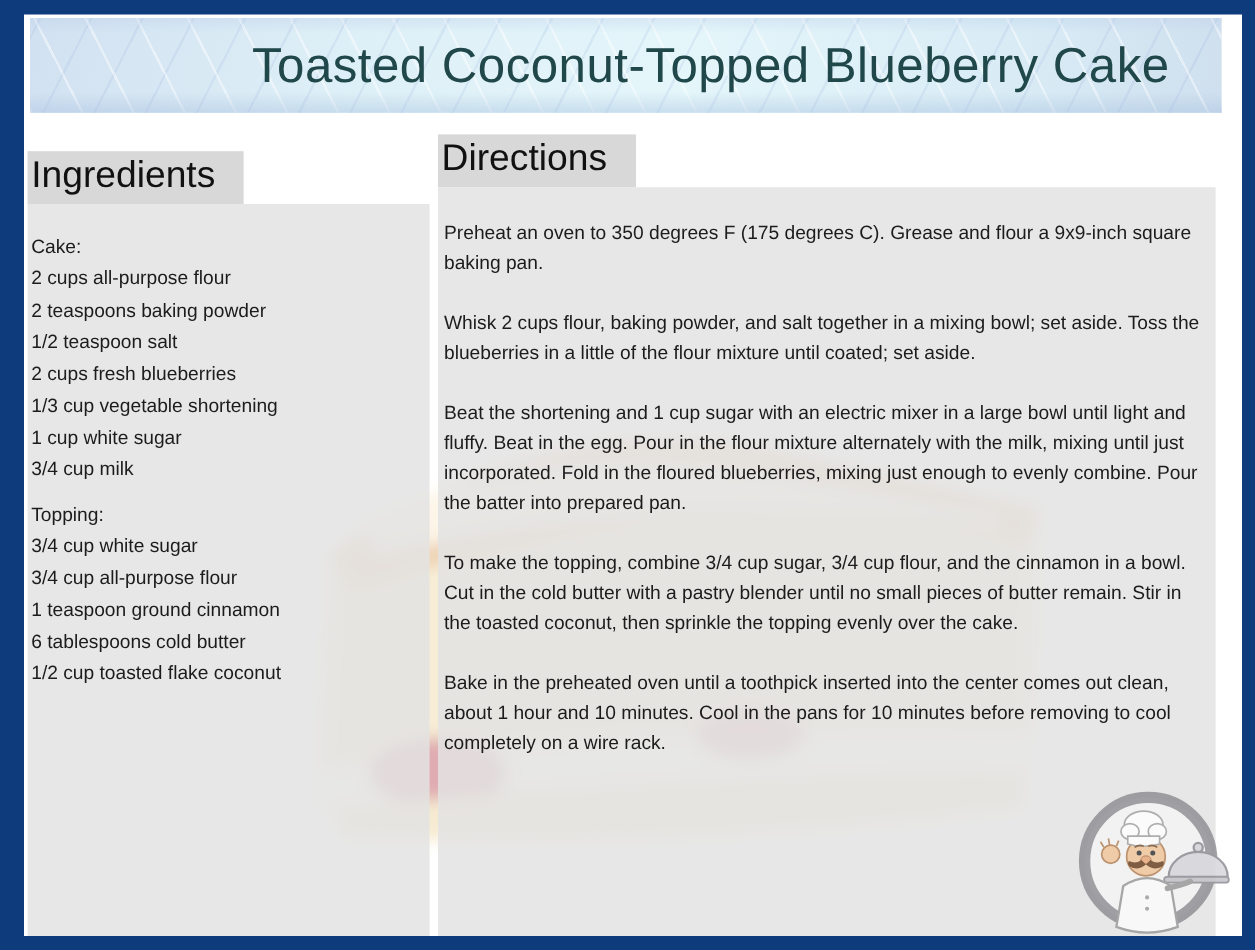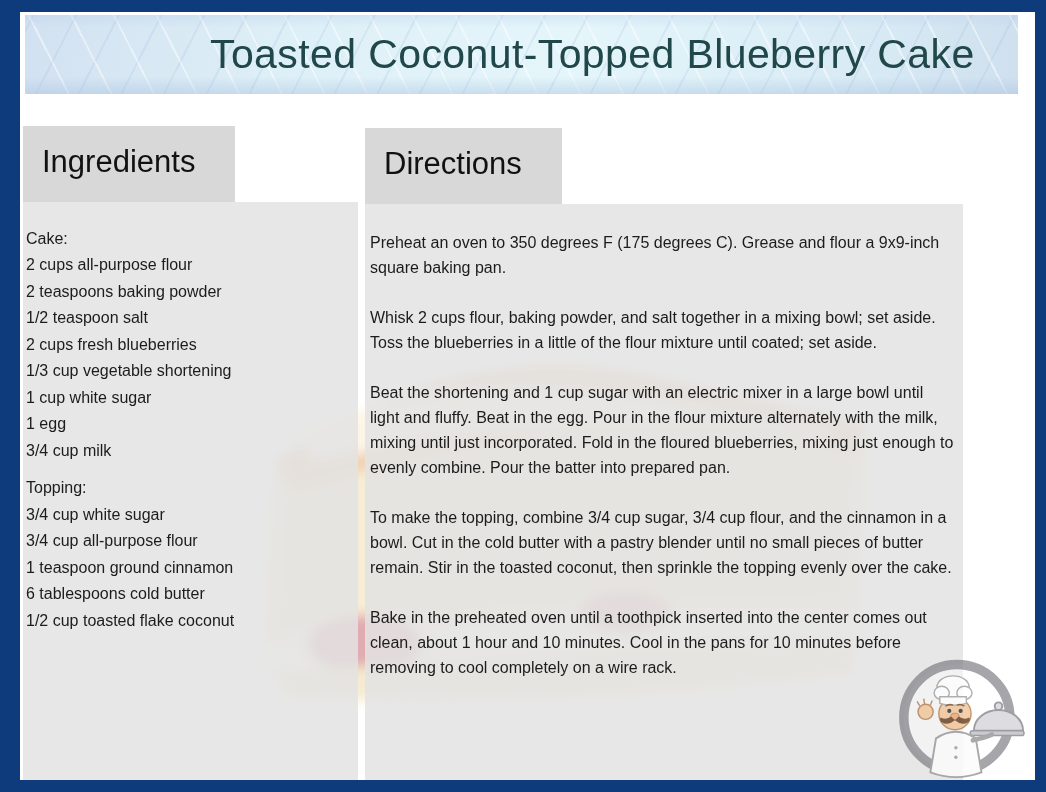--- a/index.html
+++ b/index.html
@@ -47,29 +47,29 @@
 
   
   .panel {
     position: absolute;
     bottom: 0;
     display: flex;
     flex-direction: column;
     z-index: 1;
   }
   .ingredients-panel { left: 3px;   top: 114px; width: 335px; }
-  .directions-panel  { left: 345px; top: 116px; width: 598px; }
+  .directions-panel  { left: 345px; top: 100px; width: 648px; }
 
   .heading-box {
     align-self: flex-start;
     background: #d8d8d8;
     padding: 2px 24px 6px 3px;
   }
   .heading-box h2 {
-    margin: 16px;
+    margin: 0;
     font-size: 31px;
     line-height: 1.15;
     font-weight: 400;
     color: #111111;
   }
 
   .panel-body {
     flex: 1;
     background: rgba(226,226,226,0.84);
     color: #1c1c1c;
@@ -130,21 +130,20 @@
     </div>
     <div class="panel-body ingredients-body">
         <div class="ingredient-group">
           <div class="ingredient-line">Cake:</div>
           <div class="ingredient-line">2 cups all-purpose flour</div>
           <div class="ingredient-line">2 teaspoons baking powder</div>
           <div class="ingredient-line">1/2 teaspoon salt</div>
           <div class="ingredient-line">2 cups fresh blueberries</div>
           <div class="ingredient-line">1/3 cup vegetable shortening</div>
           <div class="ingredient-line">1 cup white sugar</div>
-          <div class="ingredient-line">1 egg</div>
           <div class="ingredient-line">3/4 cup milk</div>
         </div>
         <div class="ingredient-group">
           <div class="ingredient-line">Topping:</div>
           <div class="ingredient-line">3/4 cup white sugar</div>
           <div class="ingredient-line">3/4 cup all-purpose flour</div>
           <div class="ingredient-line">1 teaspoon ground cinnamon</div>
           <div class="ingredient-line">6 tablespoons cold butter</div>
           <div class="ingredient-line">1/2 cup toasted flake coconut</div>
         </div>

